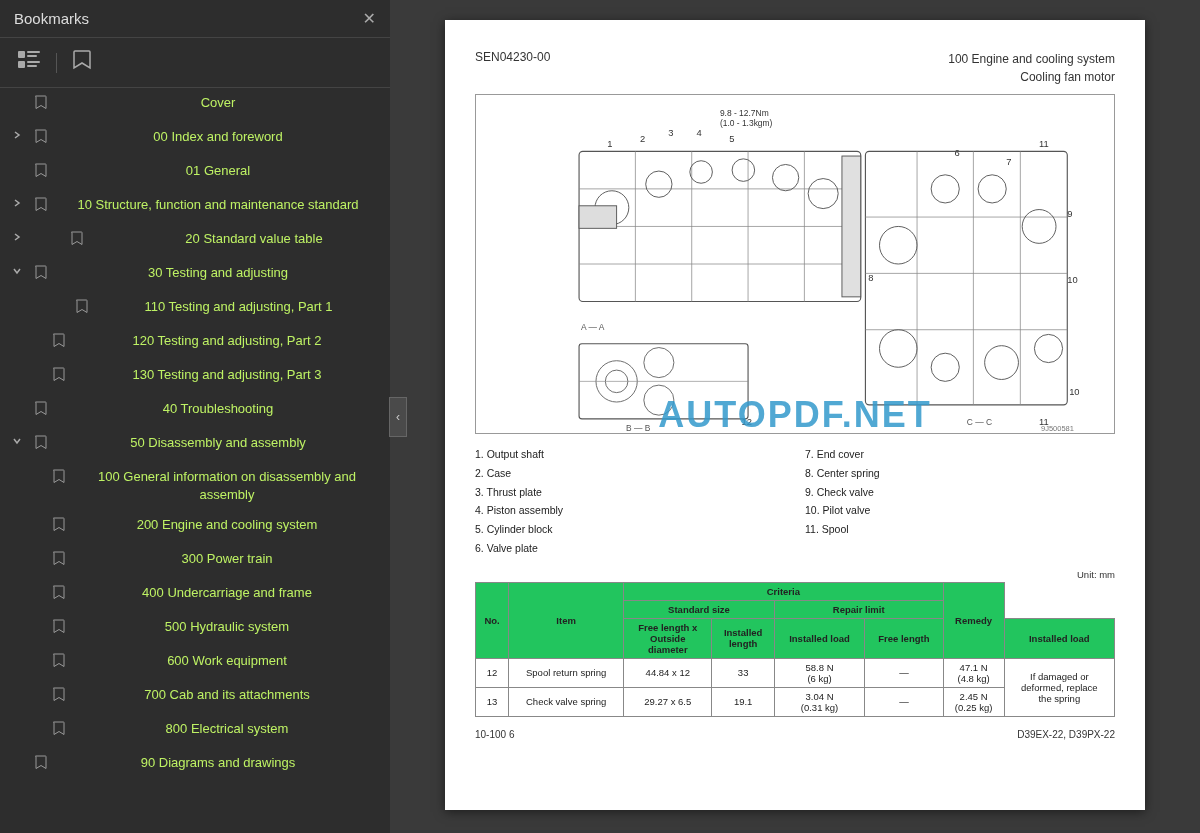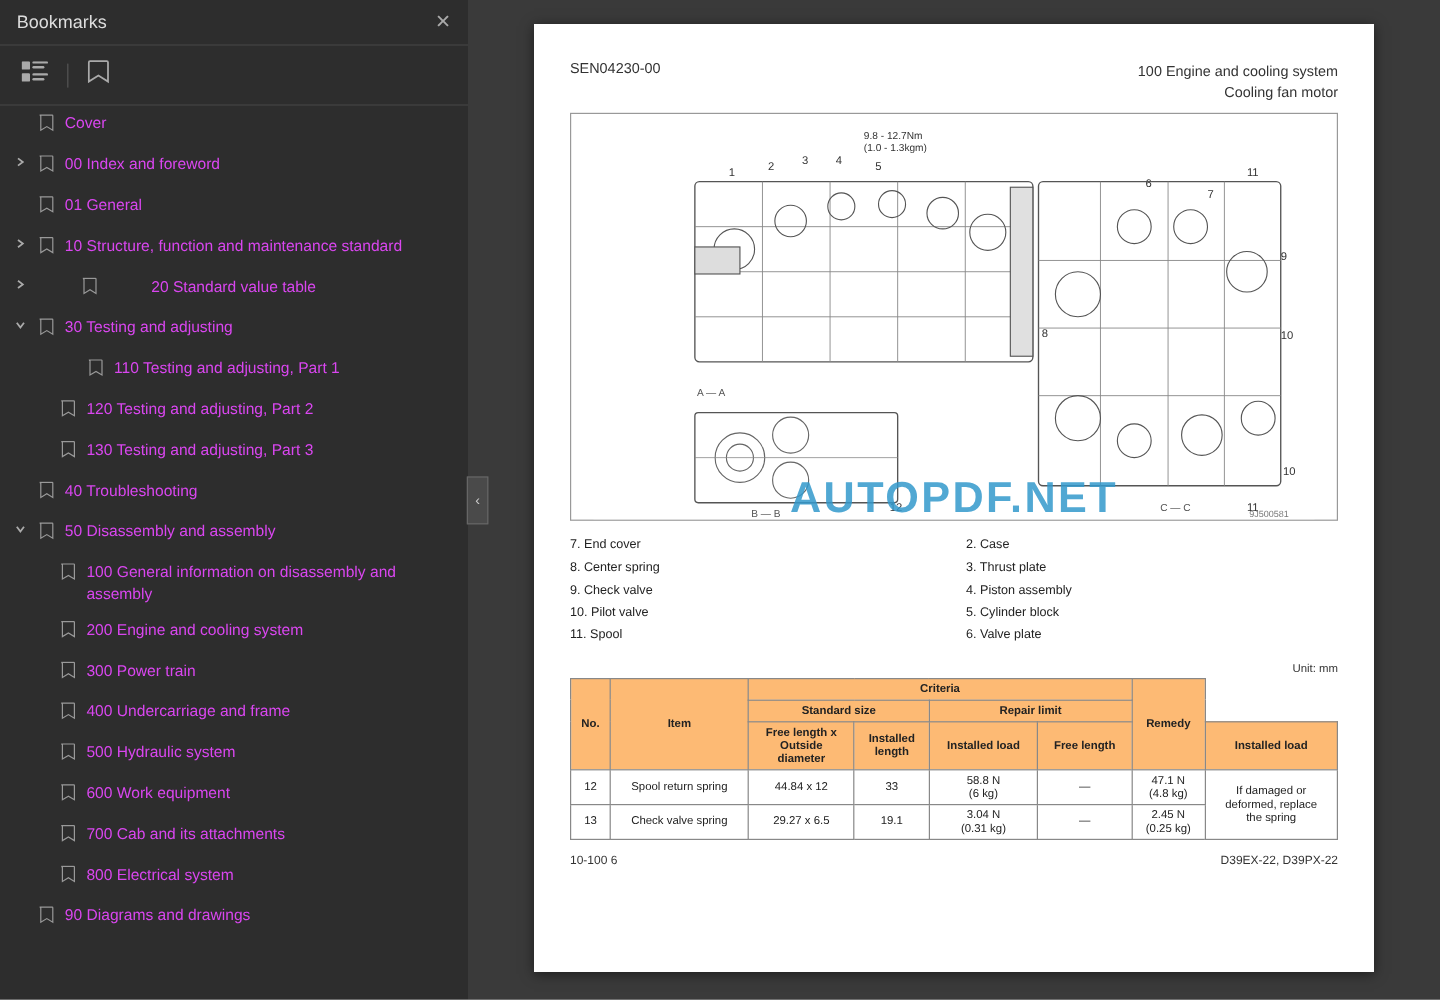--- a/index.html
+++ b/index.html
@@ -88,23 +88,24 @@
     #sidebar-list::-webkit-scrollbar-thumb {
       background: #555;
       border-radius: 4px;
     }
 
     .bookmark-item {
       display: flex;
       align-items: flex-start;
       padding: 6px 8px 6px 12px;
       cursor: pointer;
-      color: #d946ef;
+      color: #bef264;
       font-size: 13px;
       min-height: 34px;
+      text-align: center;
     }
 
     .expand-arrow {
       width: 16px;
       min-width: 16px;
       color: #888;
       font-size: 11px;
       margin-right: 4px;
       margin-top: 2px;
       display: flex;
@@ -222,21 +223,21 @@
     }
 
     .data-table th, .data-table td {
       border: 1px solid #888;
       padding: 3px 5px;
       text-align: center;
       vertical-align: middle;
     }
 
     .data-table th {
-      background: #fdba74;
+      background: #22c55e;
     }
 
     .unit-label {
       text-align: right;
       font-size: 9.5px;
       margin-bottom: 2px;
       color: #333;
     }
 
     .doc-footer {
@@ -553,20 +554,21 @@
           <text x="610" y="200" font-size="10" fill="#333" font-family="Arial">10</text>
           <text x="503" y="352" font-size="9" fill="#555" font-family="Arial">C — C</text>
           <text x="580" y="352" font-size="10" fill="#333" font-family="Arial">11</text>
           <text x="612" y="320" font-size="10" fill="#333" font-family="Arial">10</text>
 
           <text x="582" y="358" font-size="8" fill="#777" font-family="Arial">9J500581</text>
         </svg>
       </div>
 
       <div class="parts-grid">
+        <div>1. Output shaft</div>
         <div>7. End cover</div>
         <div>2. Case</div>
         <div>8. Center spring</div>
         <div>3. Thrust plate</div>
         <div>9. Check valve</div>
         <div>4. Piston assembly</div>
         <div>10. Pilot valve</div>
         <div>5. Cylinder block</div>
         <div>11. Spool</div>
         <div>6. Valve plate</div>

